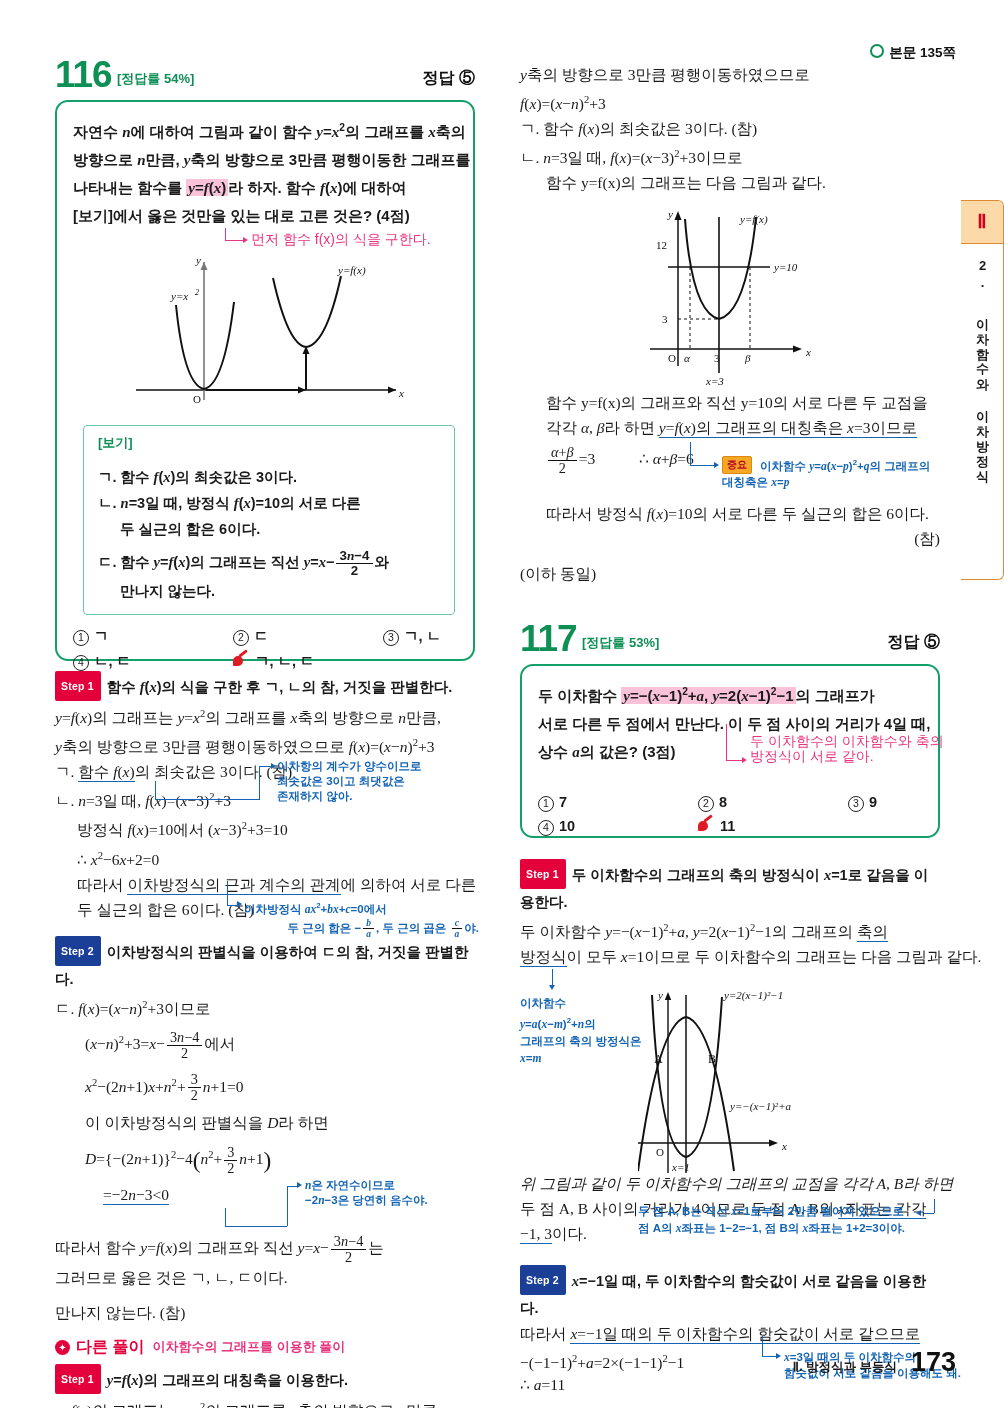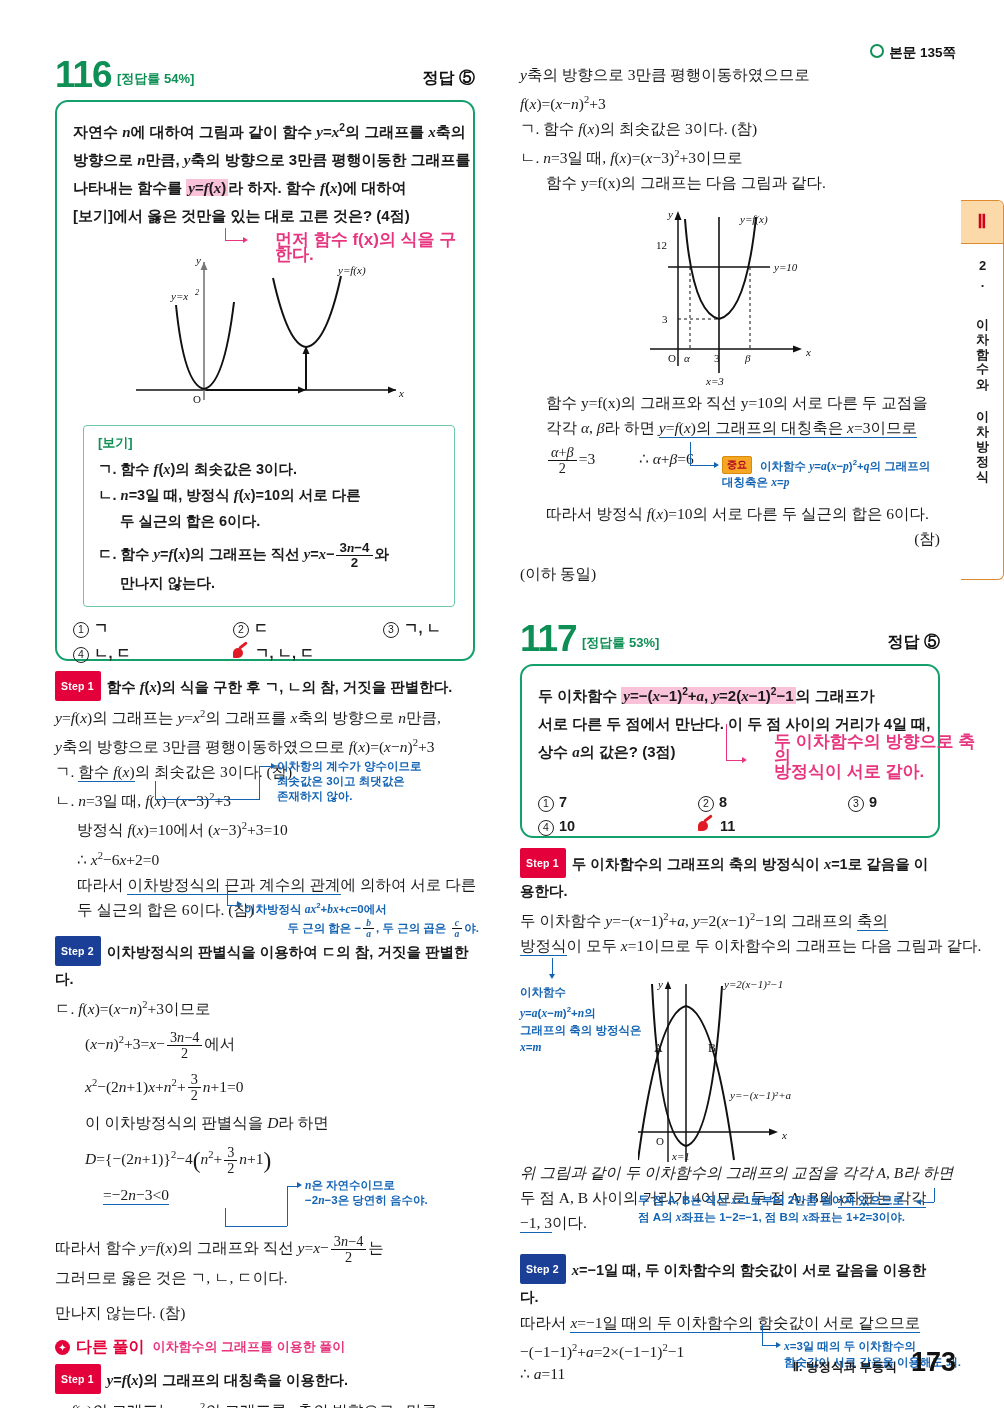--- a/index.html
+++ b/index.html
@@ -44,35 +44,35 @@
 
   
   .qbox{
     border:2px solid #13a06a;border-radius:13px;
     padding:12px 14px 10px 16px;background:#fff;position:relative;
   }
   .qbox .ln{font-family:"Liberation Sans",sans-serif;font-weight:700;font-size:15px;line-height:28px;}
   .hl-pink{background:#f9c2d8;padding:0 2px;}
   .note-pink{
     color:#e8357f;font-family:"Liberation Sans",sans-serif;
-    font-weight:700;font-size:17px;line-height:15px;margin-left:24px;
+    font-weight:400;font-size:14px;line-height:15px;
   }
   .note-blue{
     color:#1464b4;font-family:"Liberation Sans",sans-serif;
     font-weight:700;font-size:11.5px;line-height:15px;
   }
 
   
   .bogi{
     border:1.4px solid #6ec8a8;border-radius:4px;
     margin:10px 4px 12px 10px;padding:8px 10px 10px 14px;
   }
   .bogi-title{
     color:#0e8f55;font-family:"Liberation Sans",sans-serif;
-    font-weight:700;font-size:13px;margin-bottom:4px;
+    font-weight:700;font-size:13px;margin-bottom:12px;
   }
   .bogi .ln{font-size:14.5px;line-height:26px;}
 
   
   .choices{display:block;margin-top:4px;}
   .chrow{display:flex;margin-bottom:6px;}
   .ch{font-family:"Liberation Sans",sans-serif;font-weight:700;font-size:14.5px;}
   .ch.c1{width:160px;}
   .ch.c2{width:150px;}
   .circ{
@@ -478,39 +478,39 @@
         <div class="ln">서로 다른 두 점에서 만난다. 이 두 점 사이의 거리가 4일 때,</div>
         <div class="ln">
           상수 <i class="v">a</i>의 값은? (3점)
         </div>
 
         <div style="position:relative;height:2px;">
           <div class="lead-pink" style="left:188px;top:-42px;width:0;height:36px;border-width:0 0 0 1.4px;"></div>
           <div class="lead-pink" style="left:188px;top:-6px;width:16px;height:0;border-width:1.4px 0 0 0;"></div>
           <div class="arrow-r pink" style="left:204px;top:-9.5px;"></div>
           <div class="note-pink" style="position:absolute;left:212px;top:-32px;width:205px;">
-            <span>두 이차함수의 방향으로 축의</span><br>
+            <span>두 이차함수의 이차함수와 축의</span><br>
             <span>방정식이 서로 같아.</span>
           </div>
         </div>
 
         <div class="choices" style="margin-top:26px;">
           <div class="chrow">
             <span class="ch c1"><span class="circ">1</span><span>7</span></span>
             <span class="ch c2"><span class="circ">2</span><span>8</span></span>
             <span class="ch"><span class="circ">3</span><span>9</span></span>
           </div>
           <div class="chrow">
             <span class="ch c1"><span class="circ">4</span><span>10</span></span>
             <span class="ch c2"><span class="mark"></span><span>11</span></span>
           </div>
         </div>
       </div>
 
-      <div style="margin-top:10px;">
+      <div style="margin-top:21px;">
         <div class="step-line">
           <span class="step s1">Step 1</span><span>두 이차함수의 그래프의 축의 방정식이 <i class="v">x</i>=1로 같음을 이용한다.</span>
         </div>
         <div class="ln">
           두 이차함수 <i class="v">y</i>=−(<i class="v">x</i>−1)<sup>2</sup>+<i class="v">a</i>, <i class="v">y</i>=2(<i class="v">x</i>−1)<sup>2</sup>−1의 그래프의 <span class="ul">축의</span>
         </div>
         <div class="ln">
           <span class="ul">방정식</span>이 모두 <i class="v">x</i>=1이므로 두 이차함수의 그래프는 다음 그림과 같다.
         </div>
 

